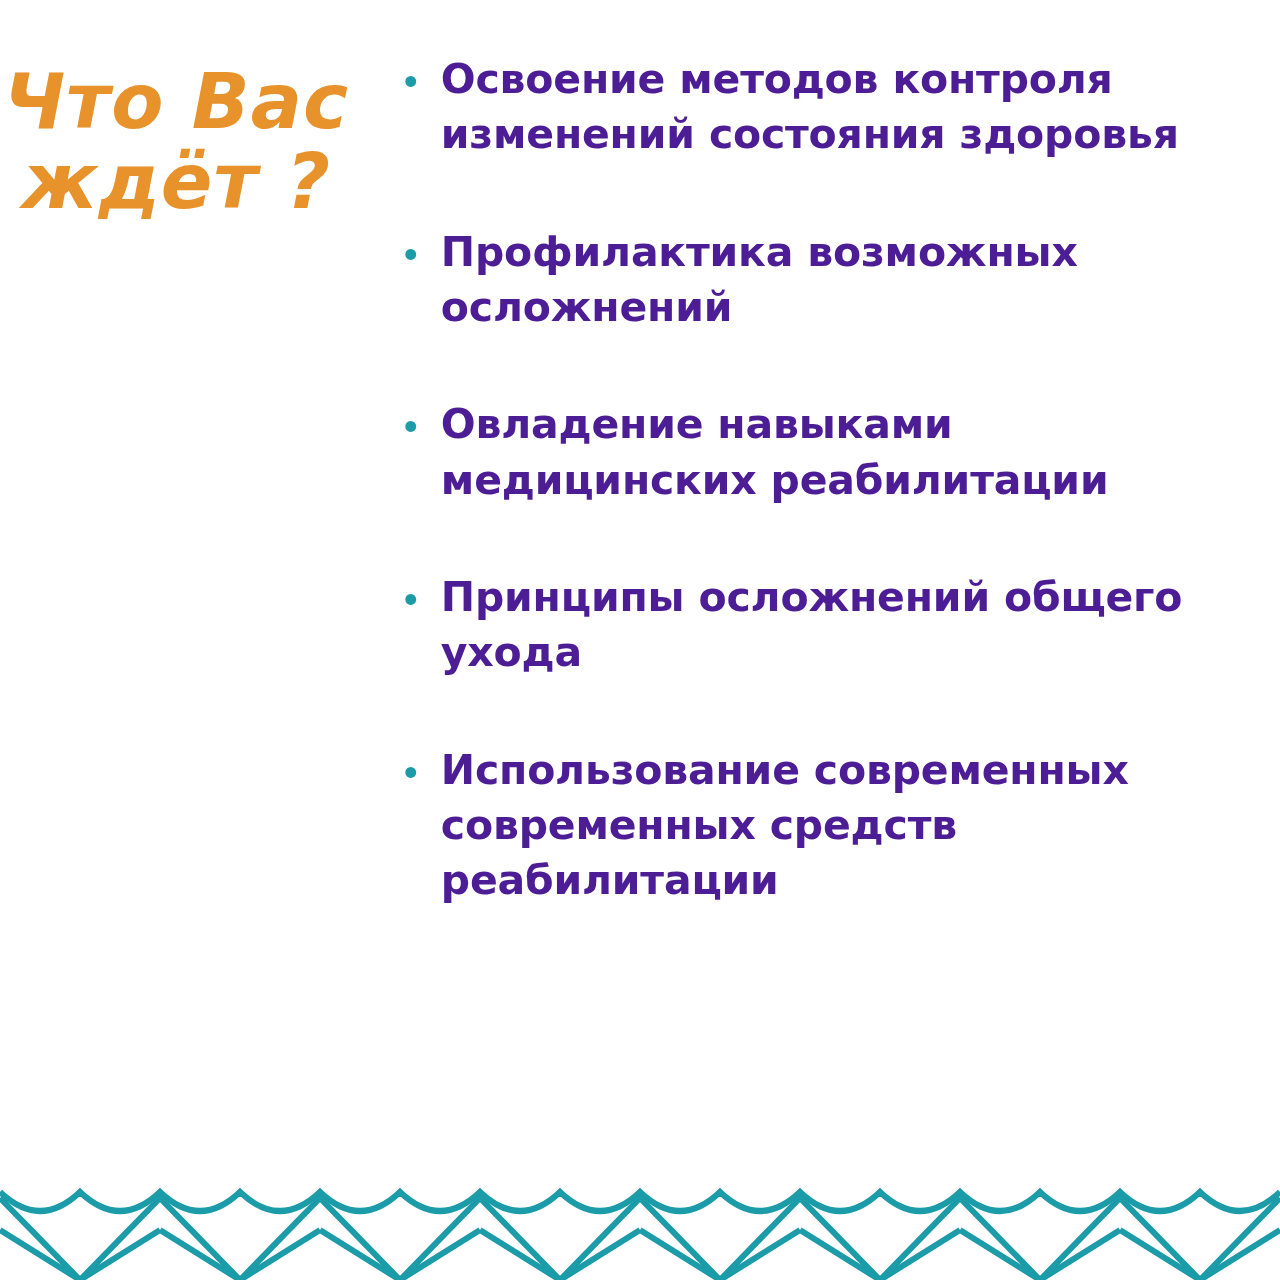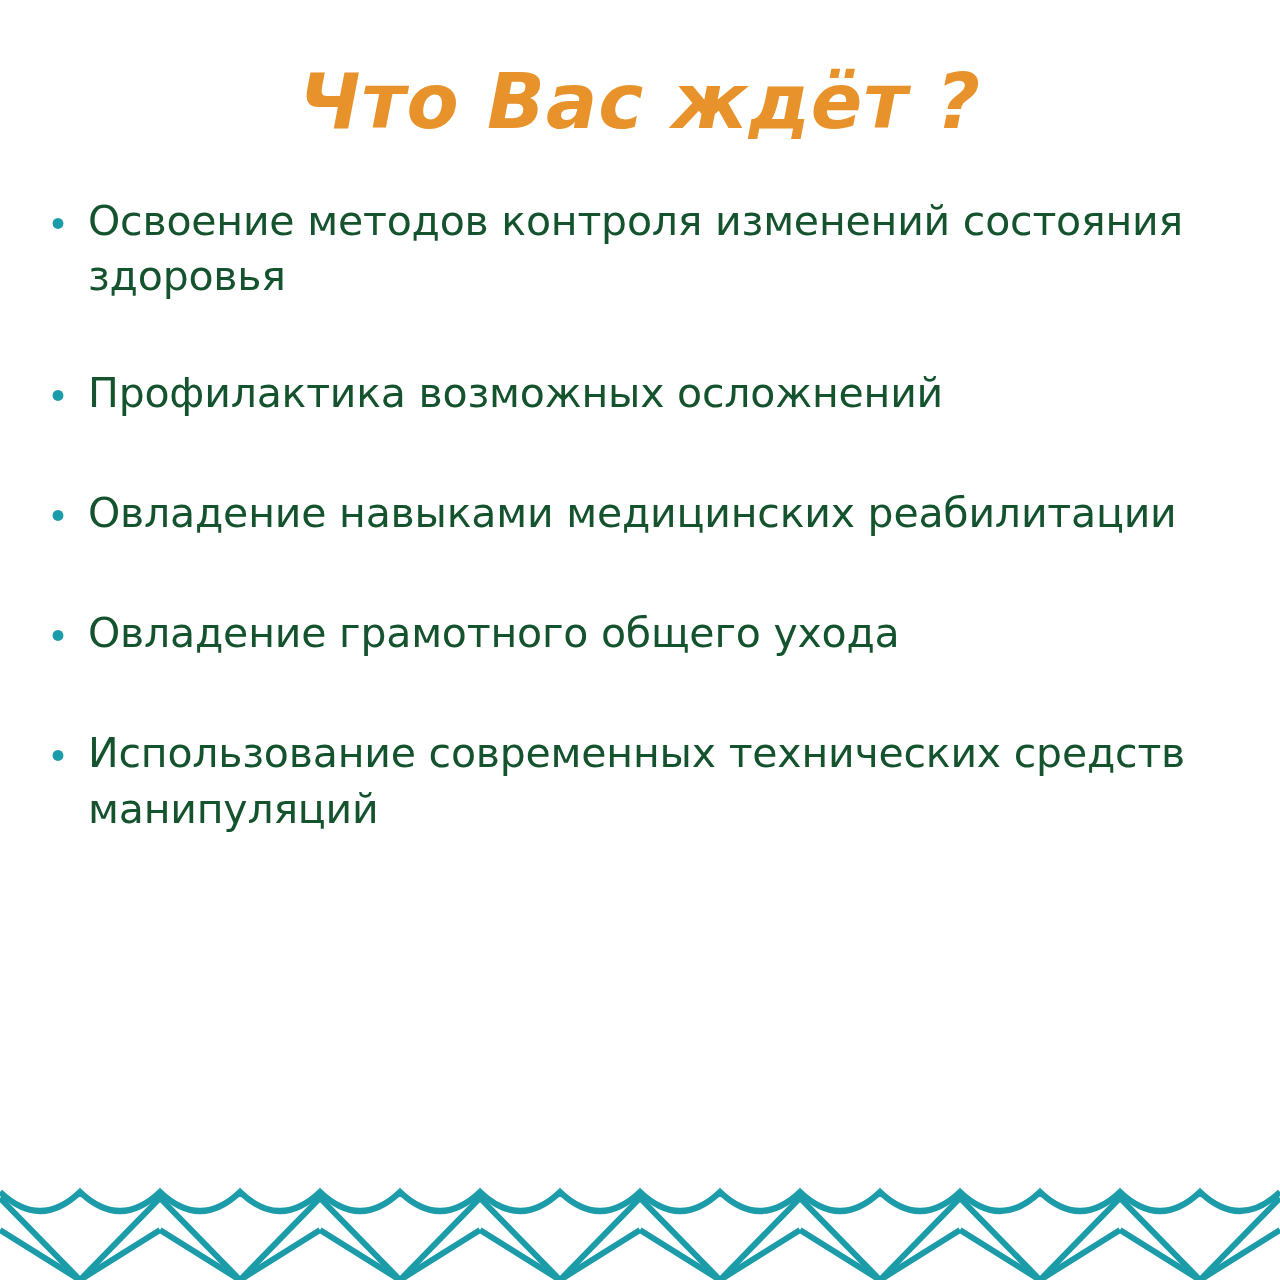--- a/index.html
+++ b/index.html
@@ -14,21 +14,21 @@
     overflow: hidden;
     position: relative;
   }
 
   .slide {
     position: relative;
     width: 1280px;
     height: 1280px;
     box-sizing: border-box;
     display: flex;
-    flex-direction: column;
+    flex-direction: row;
   }
 
   .slide-title {
     margin: 0;
     padding-top: 62px;
     text-align: center;
     font-family: "DejaVu Sans", sans-serif;
     font-style: italic;
     font-weight: bold;
     font-size: 76px;
@@ -55,24 +55,24 @@
     width: 60px;
     text-align: center;
     font-size: 40px;
     line-height: 58px;
     color: #1C9BA8;
   }
 
   .bullet-text {
     flex: 1 1 auto;
     font-family: "DejaVu Sans", sans-serif;
-    font-weight: normal;
+    font-weight: bold;
     font-size: 41px;
     line-height: 1.35;
-    color: #14532d;
+    color: #4c1d95;
     letter-spacing: -0.2px;
   }
 
   .zigzag-band {
     position: absolute;
     left: 0;
     bottom: 0;
     width: 1280px;
     height: 112px;
     overflow: hidden;
@@ -101,26 +101,26 @@
       <span class="bullet-text">Профилактика возможных осложнений</span>
     </li>
 
     <li class="bullet-item">
       <span class="bullet-marker">•</span>
       <span class="bullet-text">Овладение навыками медицинских реабилитации</span>
     </li>
 
     <li class="bullet-item">
       <span class="bullet-marker">•</span>
-      <span class="bullet-text">Овладение грамотного общего ухода</span>
+      <span class="bullet-text">Принципы осложнений общего ухода</span>
     </li>
 
     <li class="bullet-item">
       <span class="bullet-marker">•</span>
-      <span class="bullet-text">Использование современных технических средств манипуляций</span>
+      <span class="bullet-text">Использование современных современных средств реабилитации</span>
     </li>
 
   </ul>
 
   <div class="zigzag-band">
     <svg width="1280" height="112" viewBox="0 0 1280 112" xmlns="http://www.w3.org/2000/svg">
       <g fill="none" stroke="#1C9BA8" stroke-width="6">
 
         <path d="M0,24 Q40,62 80,24 Q120,62 160,24 Q200,62 240,24 Q280,62 320,24 Q360,62 400,24 Q440,62 480,24 Q520,62 560,24 Q600,62 640,24 Q680,62 720,24 Q760,62 800,24 Q840,62 880,24 Q920,62 960,24 Q1000,62 1040,24 Q1080,62 1120,24 Q1160,62 1200,24 Q1240,62 1280,24"></path>
 

